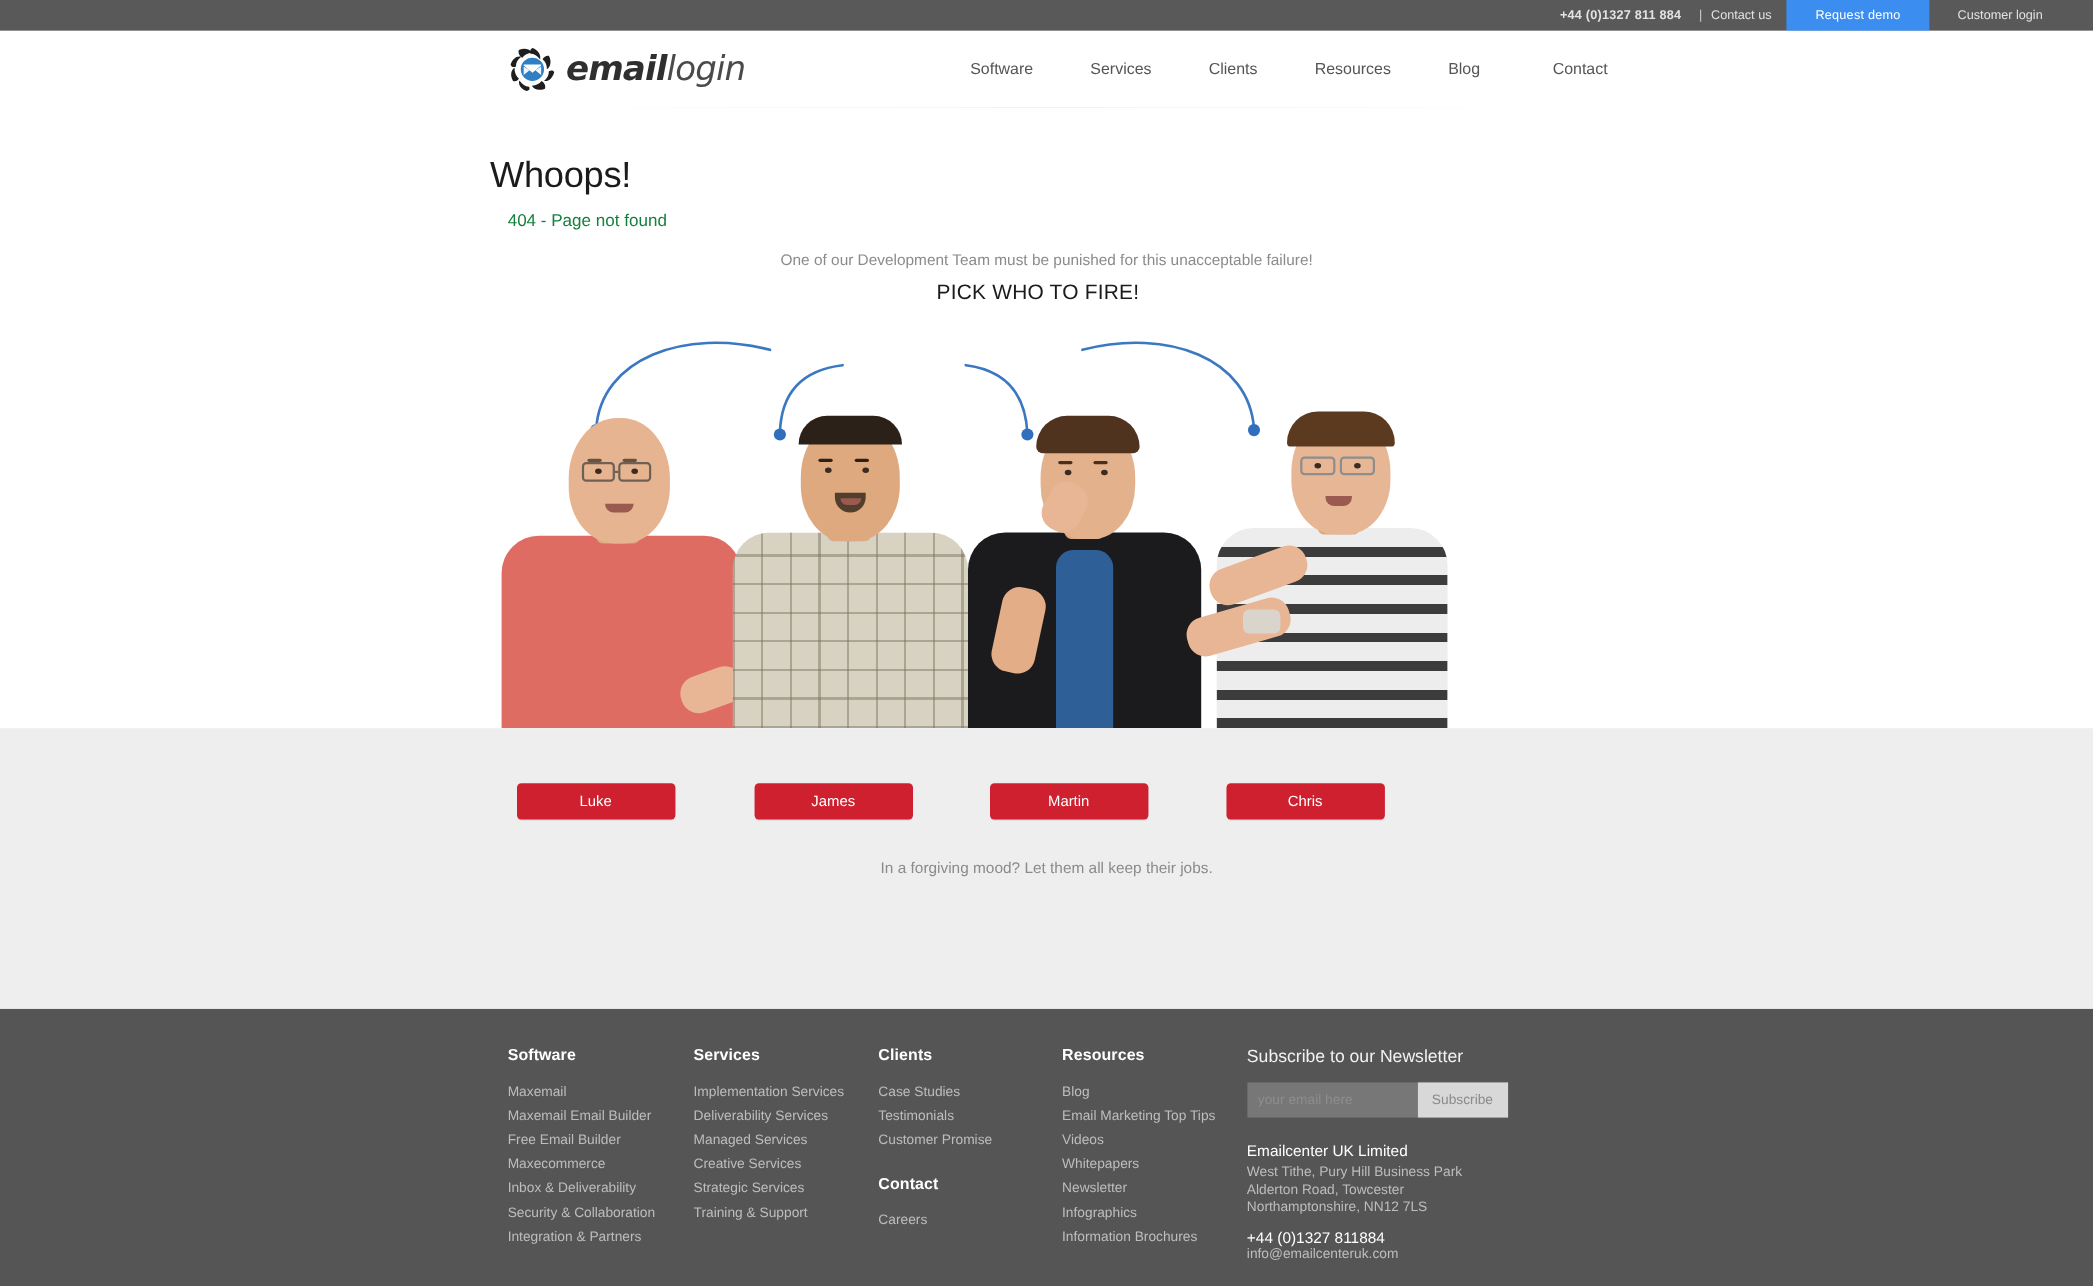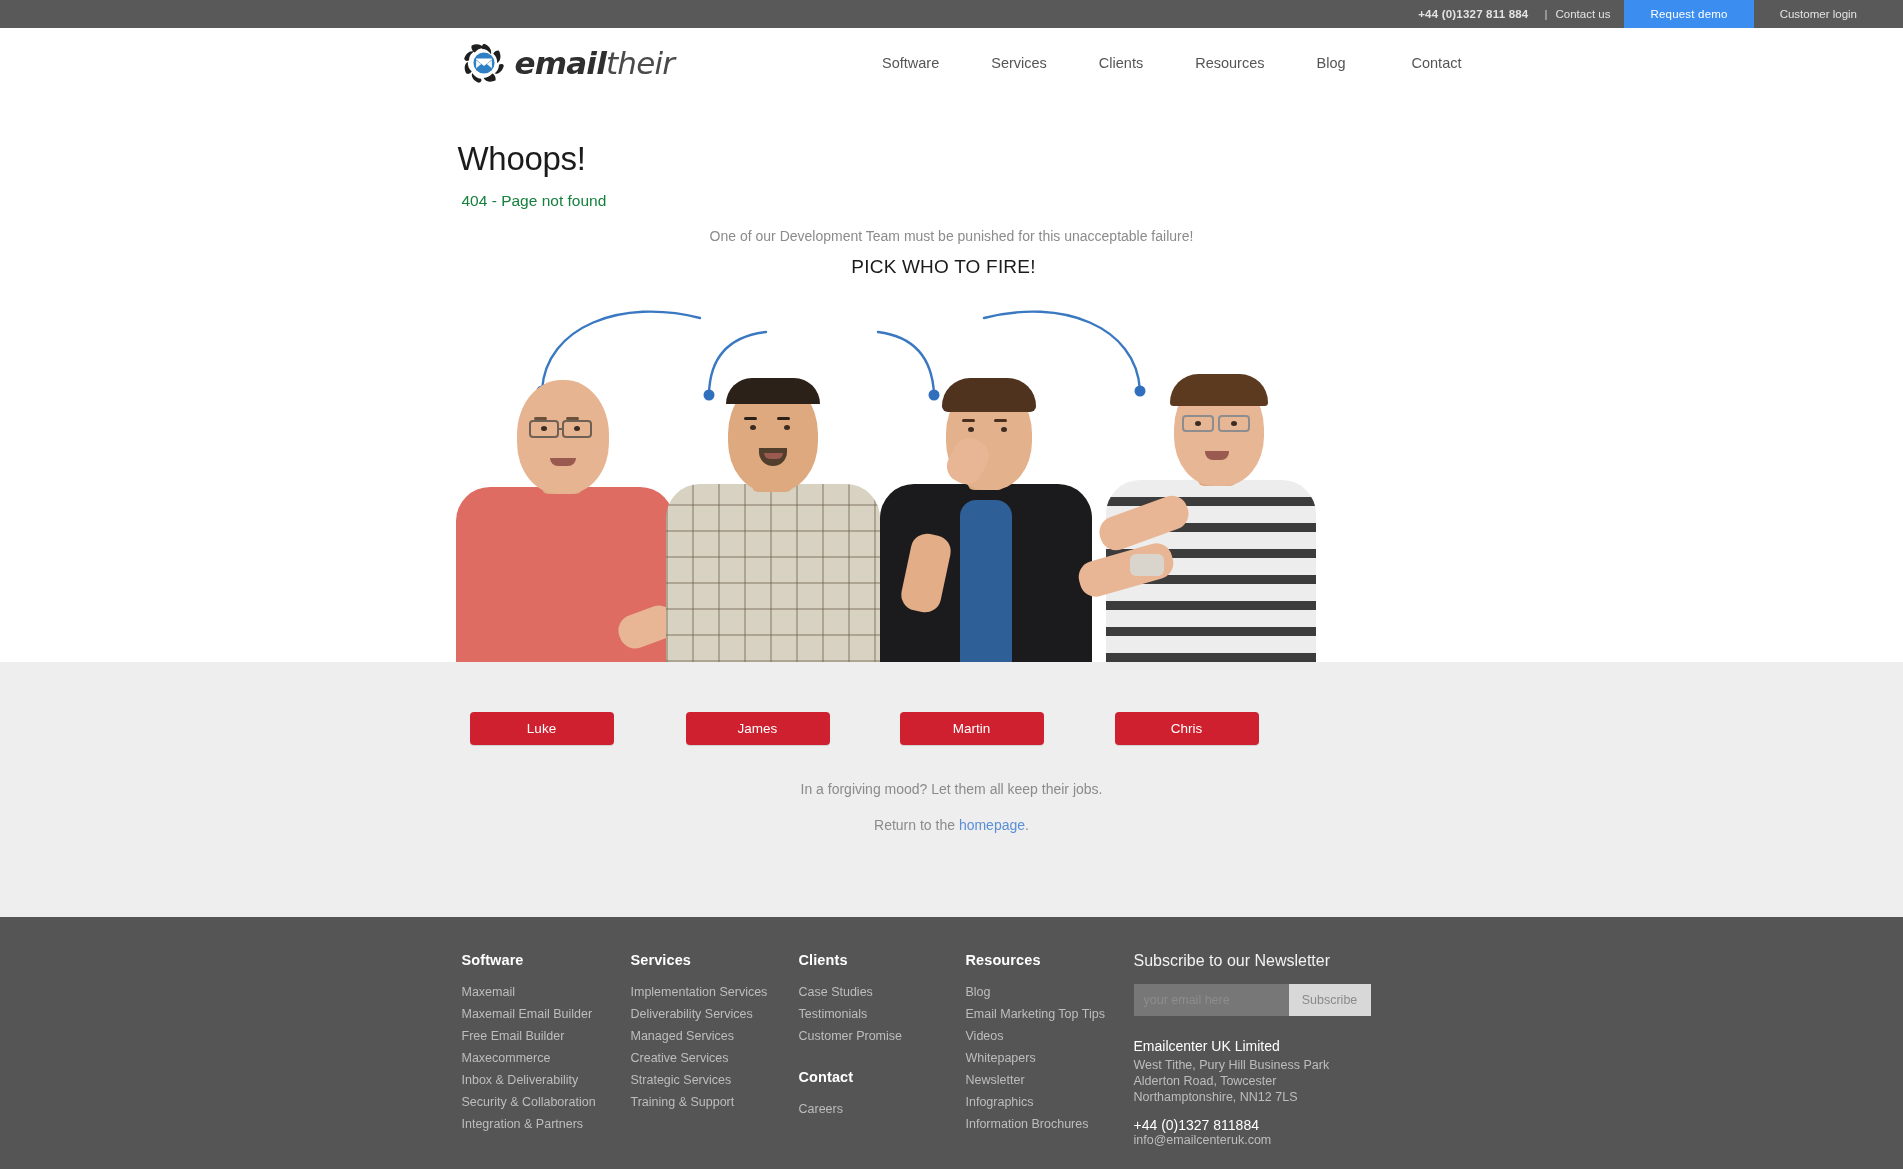--- a/index.html
+++ b/index.html
@@ -99,21 +99,21 @@
   .hero {
     position: relative;
     background: #fff;
     height: 564px;
     overflow: hidden;
   }
   .container { width: 1020px; margin: 0 auto; position: relative; height: 100%; }
 
   .whoops {
     position: absolute;
-    left: 16px; top: 42px;
+    left: 4px; top: 42px;
     font-size: 33px;
     font-weight: 400;
     color: #1b1b1b;
     letter-spacing: -.3px;
   }
   .subhead {
     position: absolute;
     left: 20px; top: 94px;
     font-size: 15.5px;
     color: #15803d;
@@ -294,21 +294,21 @@
             <path d="M10 74 C4 64 5 52 13 47 C13 57 16 64 22 69 C20 74 15 76 10 74Z"></path>
             <path d="M5 40 C9 28 18 21 27 24 C19 30 16 36 16 44 C11 47 6 45 5 40Z"></path>
             <path d="M22 10 C34 5 45 8 49 16 C40 17 34 20 29 26 C23 23 20 15 22 10Z"></path>
           </g>
           <circle cx="50" cy="50" r="24" fill="#2f7fc4"></circle>
           <path d="M32 42 L50 57 L68 42 L68 40 L32 40 Z" fill="#ffffff"></path>
           <path d="M32 44 L32 62 L44 52 Z" fill="#ffffff" opacity=".92"></path>
           <path d="M68 44 L68 62 L56 52 Z" fill="#ffffff" opacity=".92"></path>
         </svg>
       </span>
-      <span class="logo-text"><span>email</span><span class="light">their</span></span>
+      <span class="logo-text"><span>email</span><span class="light">login</span></span>
     </div>
     <nav class="mainnav">
       <a>Software</a>
       <a>Services</a>
       <a>Clients</a>
       <a>Resources</a>
       <a>Blog</a>
       <a>Contact</a>
     </nav>
   </div>
@@ -406,23 +406,20 @@
 </div>
 
 <div class="band">
   <div class="btnrow">
     <button class="fire-btn b1">Luke</button>
     <button class="fire-btn b2">James</button>
     <button class="fire-btn b3">Martin</button>
     <button class="fire-btn b4">Chris</button>
   </div>
   <div class="forgiving">In a forgiving mood? Let them all keep their jobs.</div>
-  <div class="returnline">
-    <span>Return to the </span><a>homepage</a><span>.</span>
-  </div>
 </div>
 
 <div class="footer">
   <div class="footer-inner">
 
     <div class="fcol c1">
       <div class="fhead">Software</div>
       <a class="flink">Maxemail</a>
       <a class="flink">Maxemail Email Builder</a>
       <a class="flink">Free Email Builder</a>

